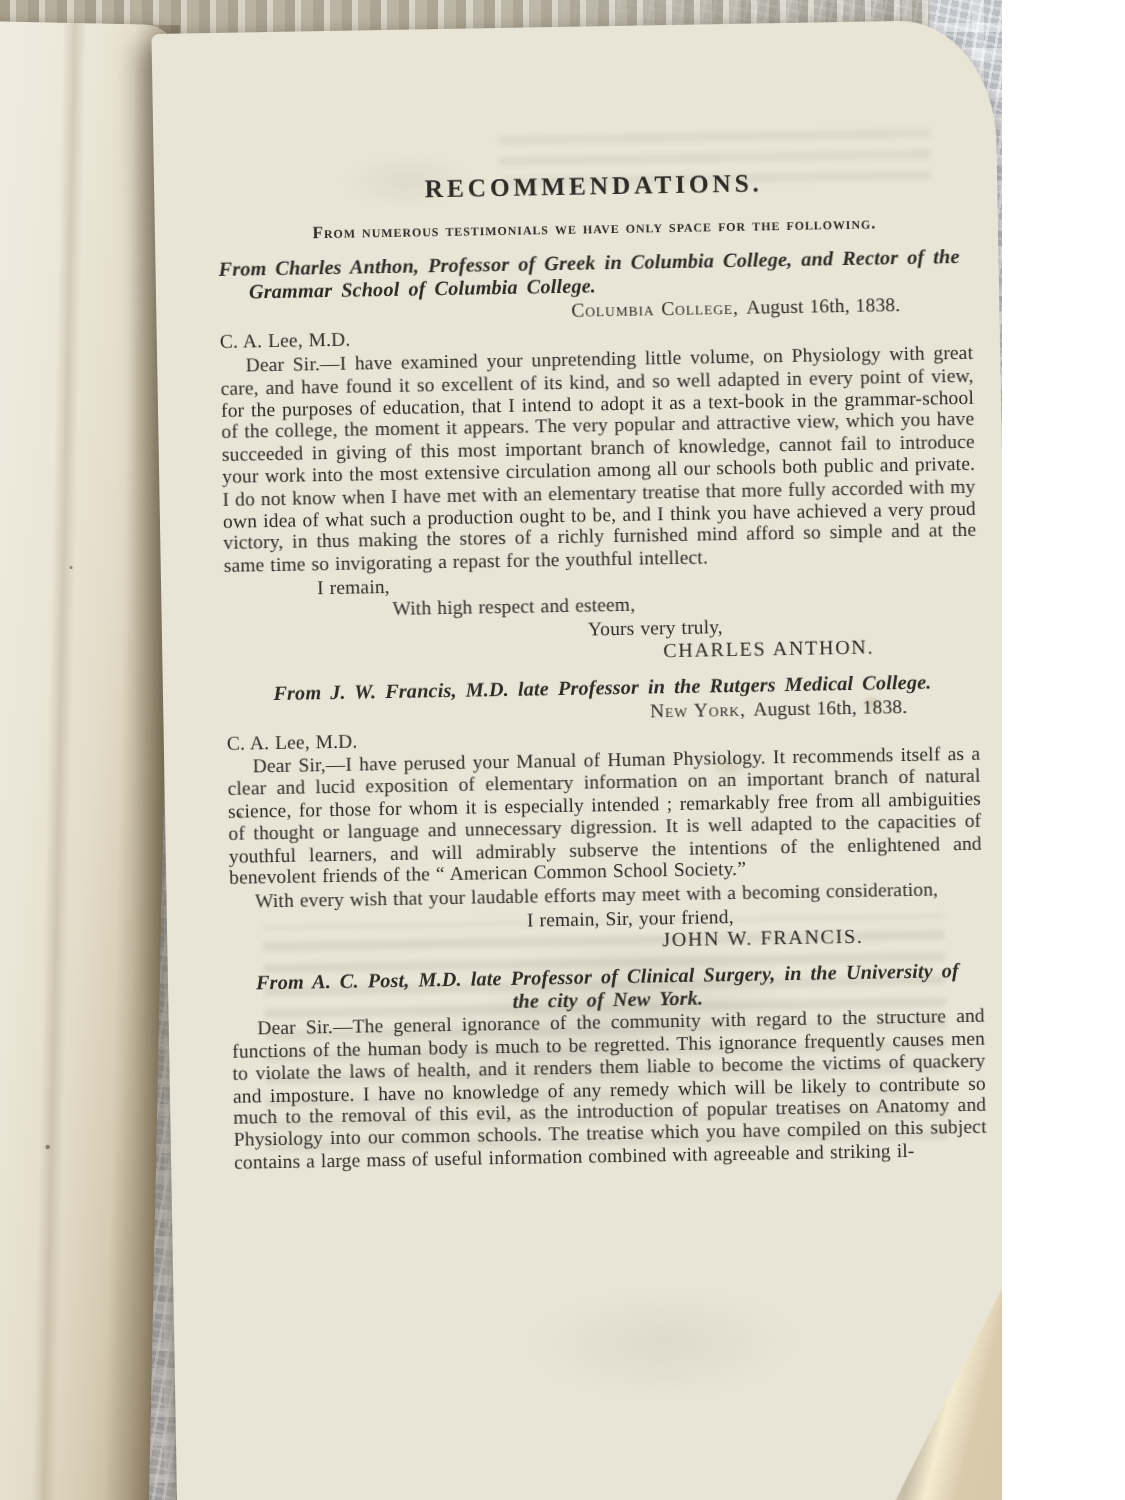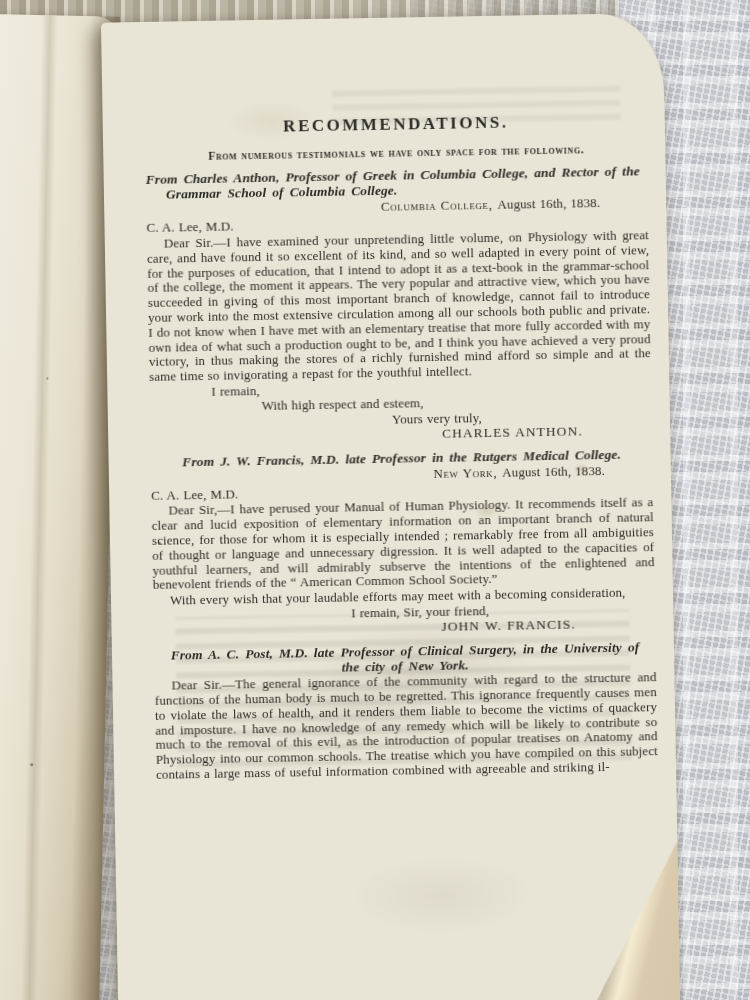--- a/index.html
+++ b/index.html
@@ -1,18 +1,18 @@
 <!DOCTYPE html>
 <html><head>
 <meta charset="utf-8">
 <style>
   html, body { margin: 0; padding: 0; background: #ffffff; }
   .photo {
     position: relative;
-    width: 750px; height: 1000px;
+    width: 668px; height: 1000px;
     overflow: hidden;
     background: #cfd1d6;
     font-family: "Liberation Serif", "DejaVu Serif", serif;
   }
 
   
   .fabric {
     position: absolute; inset: 0;
     background-color: #d2d4d9;
     background-image:

